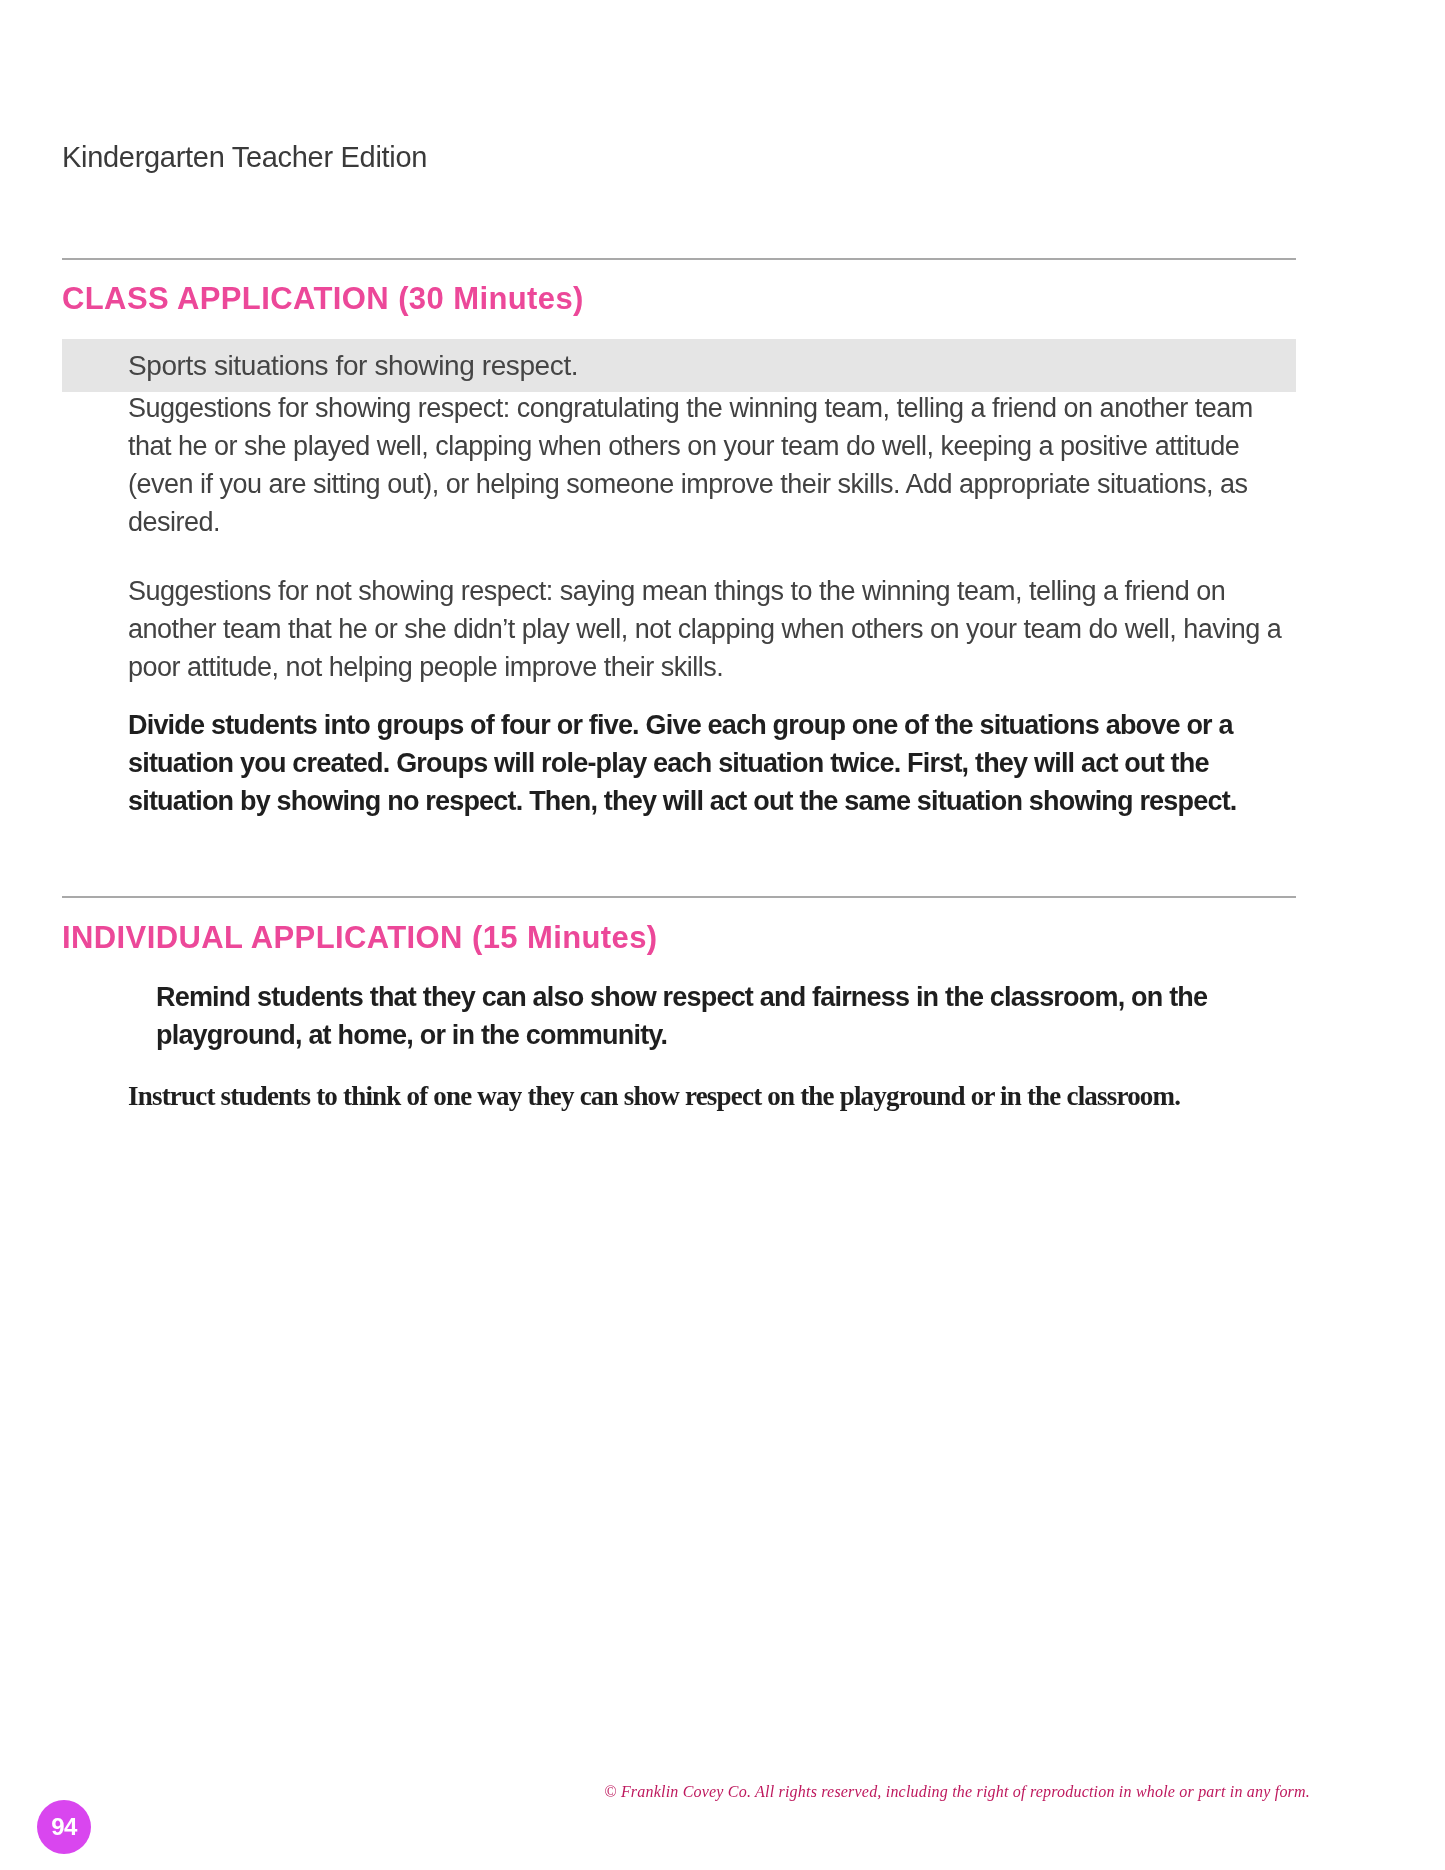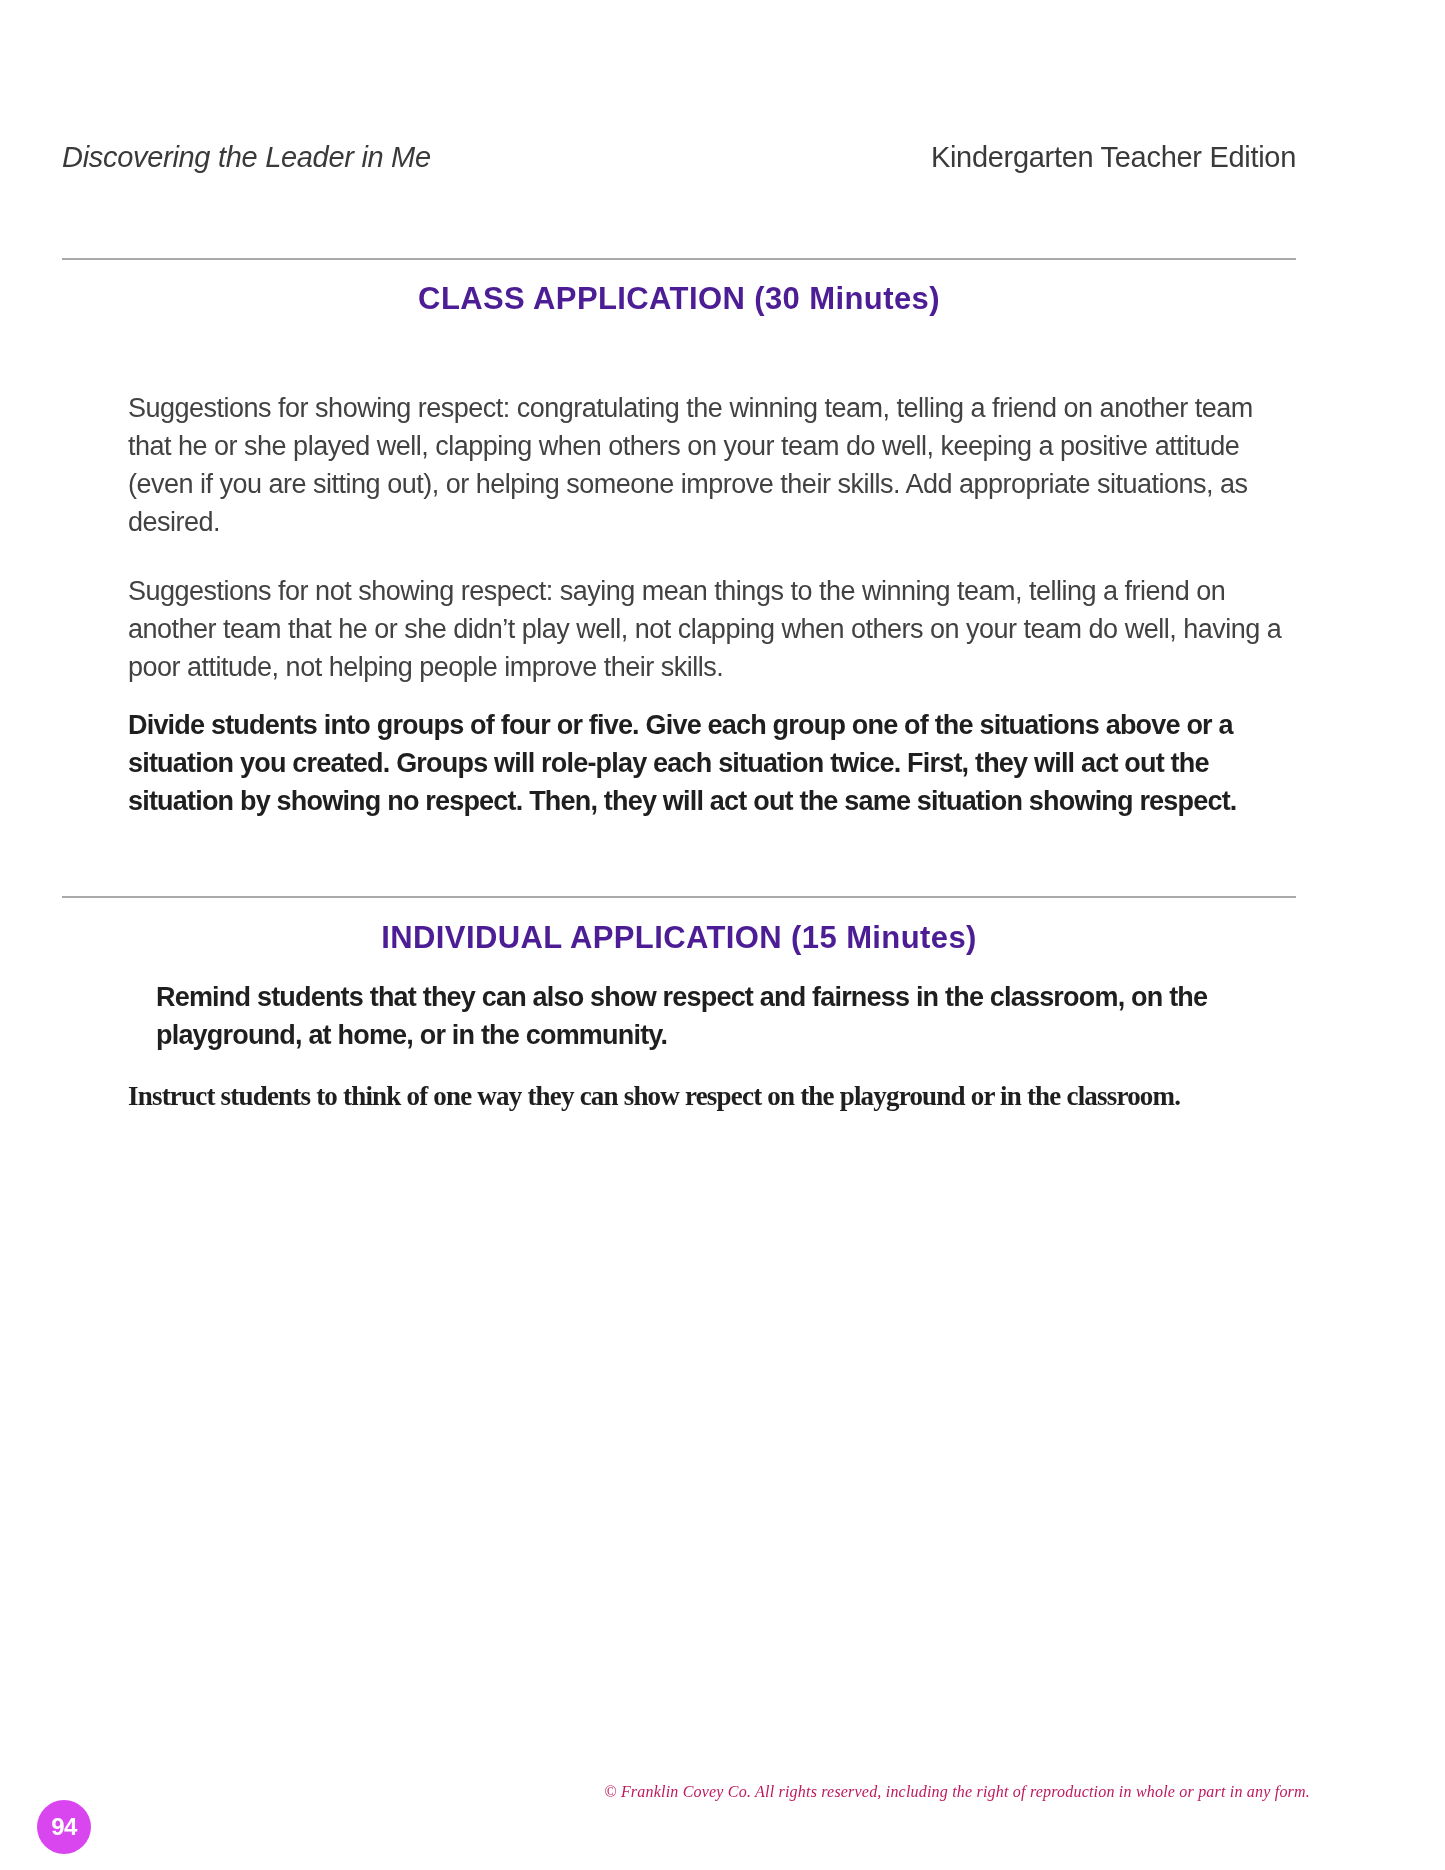--- a/index.html
+++ b/index.html
@@ -48,22 +48,21 @@
   .rule.rule-1 { top: 258px; }
   .rule.rule-2 { top: 896px; }
   
   .section-heading {
     position: absolute;
     left: 62px;
     width: 1234px;
     font-size: 31px;
     font-weight: 700;
     letter-spacing: 0.4px;
-    color: #4c1d95;
-    text-align: center;
+    color: #ec4899;
   }
   .section-heading.h-class { top: 281px; }
   .section-heading.h-individual { top: 920px; }
   
   .highlight-box {
     position: absolute;
     top: 339px;
     left: 62px;
     width: 1234px;
     height: 53px;
@@ -125,28 +124,30 @@
     font-weight: 700;
     letter-spacing: -0.5px;
   }
 </style>
 </head>
 <body>
 
 <div class="page">
 
   <div class="running-head">
-    <span class="left">Discovering the Leader in Me</span>
     <span class="right">Kindergarten Teacher Edition</span>
   </div>
 
   <div class="rule rule-1"></div>
 
   <div class="section-heading h-class">CLASS APPLICATION (30 Minutes)</div>
 
+  <div class="highlight-box">
+    <span class="highlight-text">Sports situations for showing respect.</span>
+  </div>
 
   <div class="para p-respect">Suggestions for showing respect: congratulating the winning team, telling a friend on another team that he or she played well, clapping when others on your team do well, keeping a positive attitude (even if you are sitting out), or helping someone improve their skills. Add appropriate situations, as desired.</div>
 
   <div class="para bold p-divide">Divide students into groups of four or five. Give each group one of the situations above or a situation you created. Groups will role-play each situation twice. First, they will act out the situation by showing no respect. Then, they will act out the same situation showing respect.</div>
 
   <div class="para p-no-respect">Suggestions for not showing respect: saying mean things to the winning team, telling a friend on another team that he or she didn’t play well, not clapping when others on your team do well, having a poor attitude, not helping people improve their skills.</div>
 
   <div class="rule rule-2"></div>
 
   <div class="section-heading h-individual">INDIVIDUAL APPLICATION (15 Minutes)</div>

